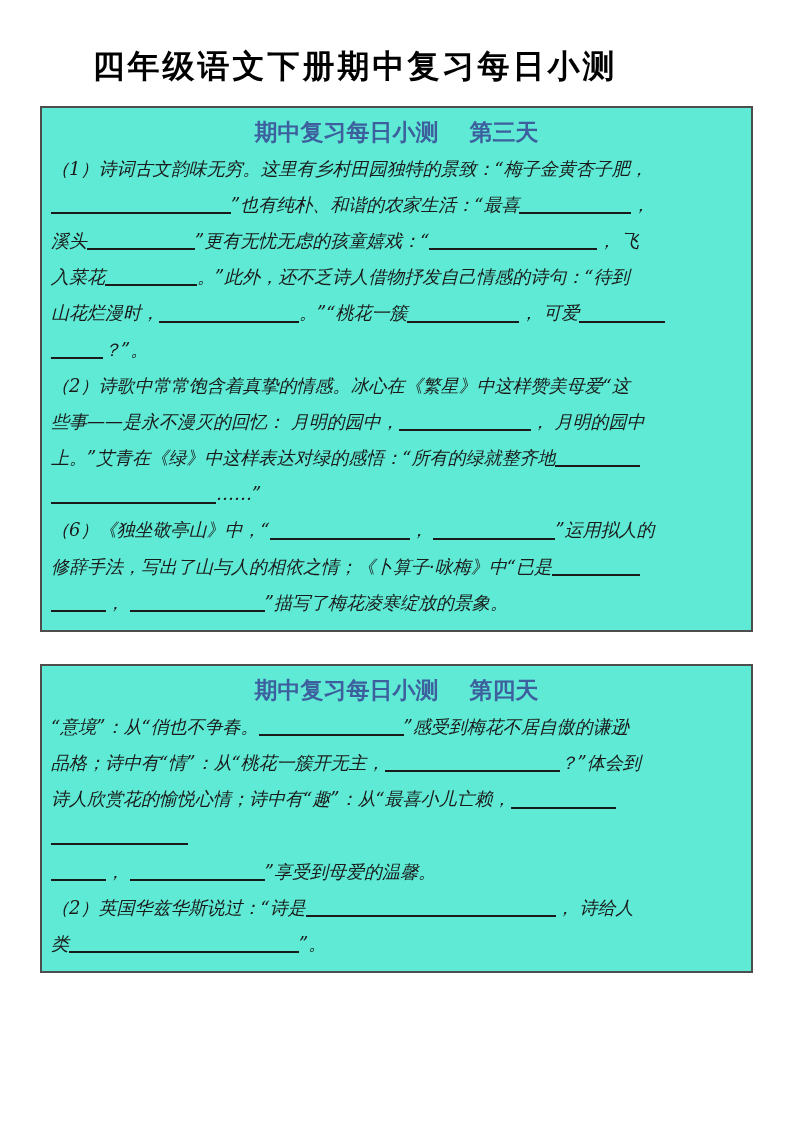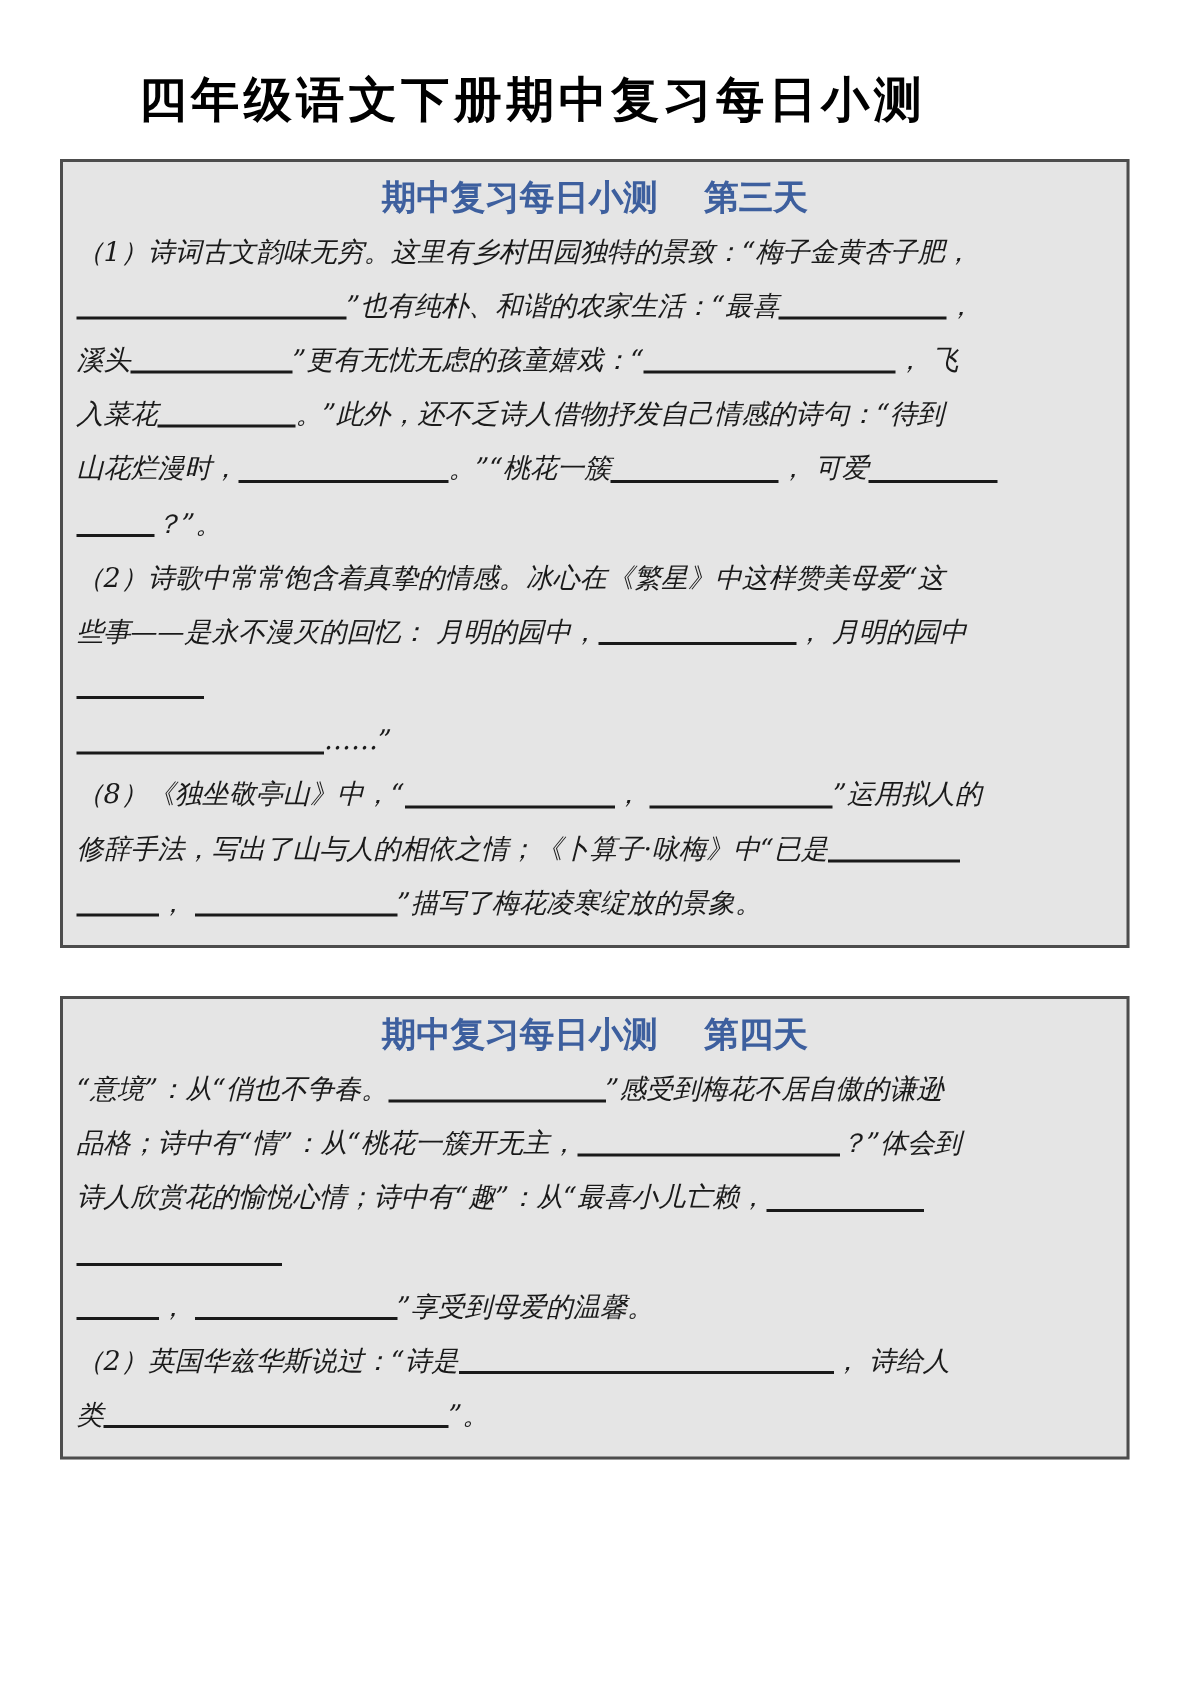--- a/index.html
+++ b/index.html
@@ -27,21 +27,21 @@
     letter-spacing: 3px;
     margin: 0 0 18px 0;
     line-height: 1.3;
     color: #000000;
   }
   .quiz-box {
     box-sizing: border-box;
     width: 713px;
     border: 2px solid #4d4d4d;
     padding: 5px 9px 9px 9px;
-    background: #e5e5e5;
+    background: #5eead4;
   }
   .quiz-box.first {
     margin-bottom: 32px;
   }
   .box-header {
     text-align: center;
     font-size: 23px;
     font-weight: bold;
     line-height: 38px;
     color: #3d5f9e;
@@ -83,25 +83,25 @@
           <div class="line"><span>（1）诗词古文韵味无穷。这里有乡村田园独特的景致：“梅子金黄杏子肥，</span></div>
           <div class="line"><span class="blank" style="width: 180px;"></span><span>”也有纯朴、和谐的农家生活：“最喜</span><span class="blank" style="width: 112px;"></span><span>，</span></div>
           <div class="line"><span>溪头</span><span class="blank" style="width: 108px;"></span><span>”更有无忧无虑的孩童嬉戏：“</span><span class="blank" style="width: 168px;"></span><span>， 飞</span></div>
           <div class="line"><span>入菜花</span><span class="blank" style="width: 92px;"></span><span>。”此外，还不乏诗人借物抒发自己情感的诗句：“待到</span></div>
           <div class="line"><span>山花烂漫时，</span><span class="blank" style="width: 140px;"></span><span>。”“桃花一簇</span><span class="blank" style="width: 112px;"></span><span>， 可爱</span><span class="blank" style="width: 86px;"></span></div>
           <div class="line"><span class="blank" style="width: 52px;"></span><span>？”。</span></div>
         </div>
         <div class="para">
           <div class="line"><span>（2）诗歌中常常饱含着真挚的情感。冰心在《繁星》中这样赞美母爱“这</span></div>
           <div class="line"><span>些事——是永不漫灭的回忆： 月明的园中，</span><span class="blank" style="width: 132px;"></span><span>， 月明的园中</span></div>
-          <div class="line"><span class="blank" style="width: 85px;"></span></div>
+          <div class="line"><span>上。”艾青在《绿》中这样表达对绿的感悟：“所有的绿就整齐地</span><span class="blank" style="width: 85px;"></span></div>
           <div class="line"><span class="blank" style="width: 165px;"></span><span>……”</span></div>
         </div>
         <div class="para">
-          <div class="line"><span>（8）《独坐敬亭山》中，“</span><span class="blank" style="width: 140px;"></span><span>， </span><span class="blank" style="width: 122px;"></span><span>”运用拟人的</span></div>
+          <div class="line"><span>（6）《独坐敬亭山》中，“</span><span class="blank" style="width: 140px;"></span><span>， </span><span class="blank" style="width: 122px;"></span><span>”运用拟人的</span></div>
           <div class="line"><span>修辞手法，写出了山与人的相依之情；《卜算子·咏梅》中“已是</span><span class="blank" style="width: 88px;"></span></div>
           <div class="line"><span class="blank" style="width: 55px;"></span><span>， </span><span class="blank" style="width: 135px;"></span><span>”描写了梅花凌寒绽放的景象。</span></div>
         </div>
       </div>
   </section>
 
   <section class="quiz-box">
     <div class="box-header">
       <span>期中复习每日小测</span><span class="day">第四天</span>
     </div>

